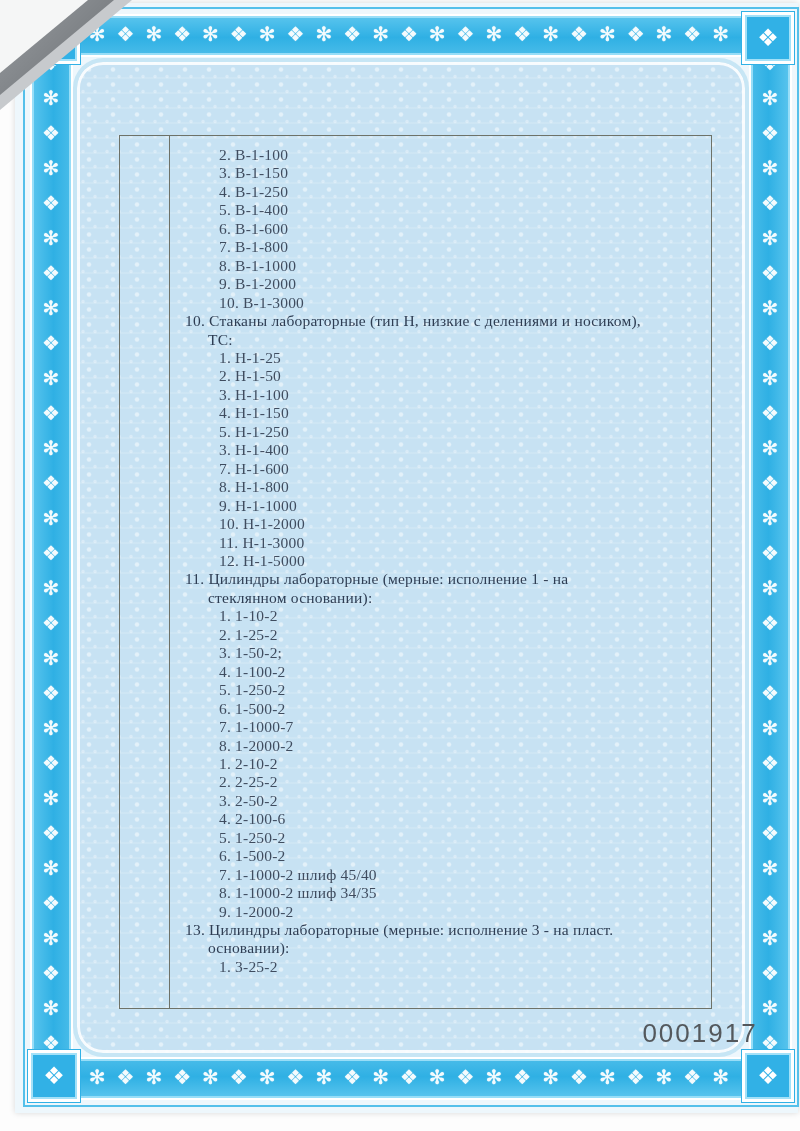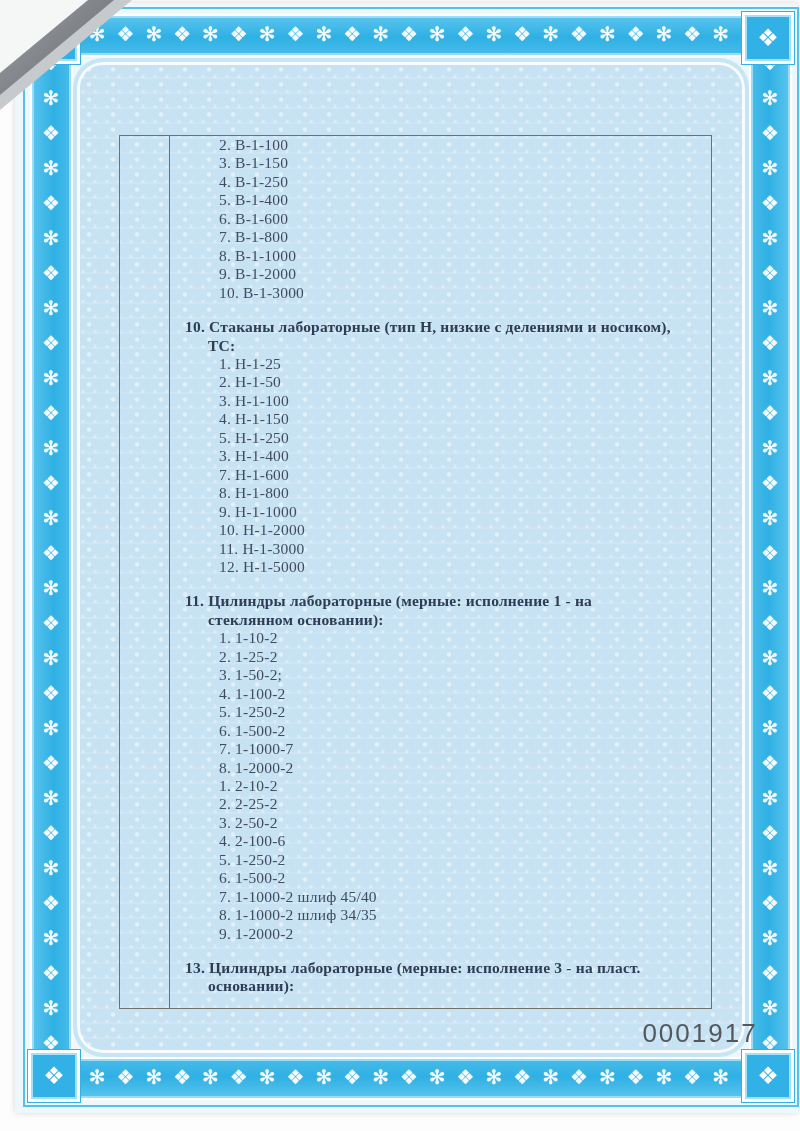--- a/index.html
+++ b/index.html
@@ -56,26 +56,26 @@
   
   .tbl{
     position:absolute;left:104px;top:132px;width:591px;height:872px;
     border:1px solid #6e7268;
   }
   .tbl .divider{
     position:absolute;left:49px;top:0;bottom:0;width:0;
     border-left:1px solid #6e7268;
   }
   .content{
-    position:absolute;left:0;top:0;width:100%;
+    position:absolute;left:0;top:10px;width:100%;
     font-size:15.5px;line-height:18.45px;letter-spacing:.2px;
   }
   .sec-header{
-    font-weight:bold;color:#2e3d53;
-    padding-left:88px;text-indent:-23px;white-space:pre-line;margin-top:16px;
+    font-weight:normal;color:#2e3d53;
+    padding-left:88px;text-indent:-23px;white-space:pre-line;
   }
   .item-line{color:#3f4c5f;padding-left:99px;}
   
   .serial{
     position:absolute;left:600px;top:1013px;width:130px;
     font-family:"Liberation Sans",sans-serif;font-size:26px;
     color:#54585c;letter-spacing:2px;text-align:center;
   }
   
   .scan-tri{position:absolute;left:0;top:0;pointer-events:none;}
@@ -162,20 +162,21 @@
             <div class="item-line">2. 2-25-2</div>
             <div class="item-line">3. 2-50-2</div>
             <div class="item-line">4. 2-100-6</div>
             <div class="item-line">5. 1-250-2</div>
             <div class="item-line">6. 1-500-2</div>
             <div class="item-line">7. 1-1000-2 шлиф 45/40</div>
             <div class="item-line">8. 1-1000-2 шлиф 34/35</div>
             <div class="item-line">9. 1-2000-2</div>
             <div class="sec-header">13. Цилиндры лабораторные (мерные: исполнение 3 - на пласт.
 основании):</div>
+            <div class="item-line">1. 3-25-2</div>
           </div>
       </div>
 
       <div class="serial" style="left:558px;top:956px;">0001917</div>
     </div>
   </div>
 
   <div class="scan-tri tri1"></div>
   <div class="scan-tri tri2"></div>
   <div class="scan-tri tri3"></div>

